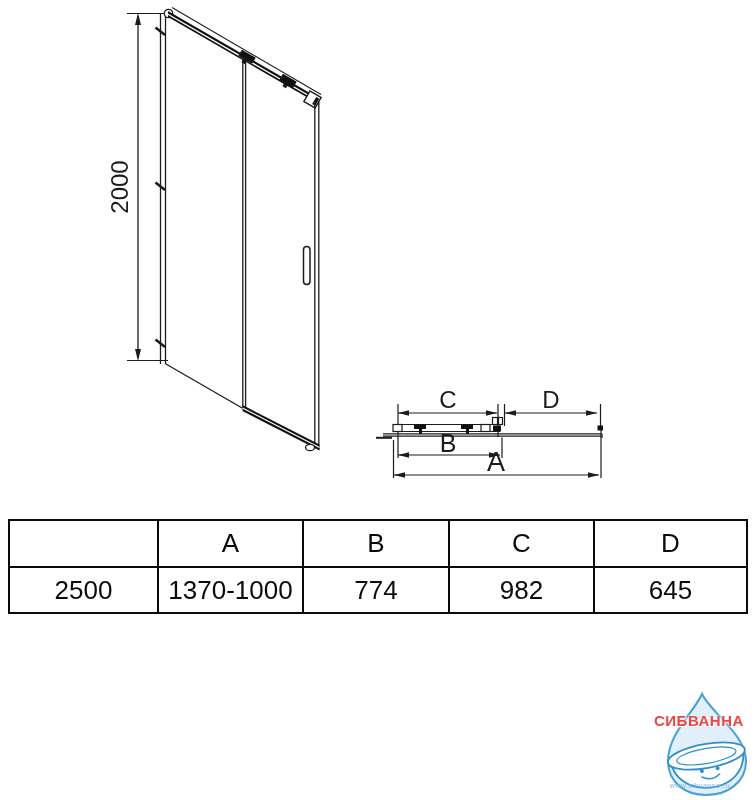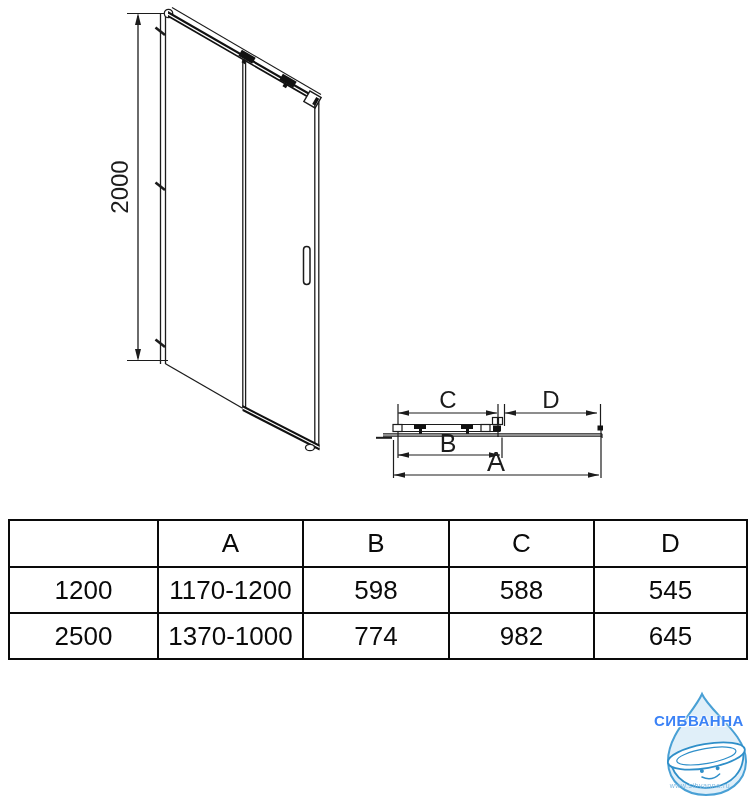--- a/index.html
+++ b/index.html
@@ -49,21 +49,21 @@
     pointer-events: none;
   }
   .watermark-brand {
     position: absolute;
     left: 14px;
     top: 26px;
     width: 100px;
     font-size: 15px;
     font-weight: bold;
     letter-spacing: 0.5px;
-    color: #3b82f6;
+    color: #ef4444;
     text-shadow: 0 0 2px #ffffff, 0 0 3px #ffffff, 1px 1px 0 #ffffff;
     white-space: nowrap;
   }
   .watermark-url {
     position: absolute;
     left: 18px;
     top: 96px;
     width: 84px;
     font-size: 7px;
     text-align: center;
@@ -211,27 +211,20 @@
     </colgroup>
     <tbody>
       <tr class="head-row">
         <th></th>
         <th>A</th>
         <th>B</th>
         <th>C</th>
         <th>D</th>
       </tr>
       <tr class="data-row">
-        <td>1200</td>
-        <td>1170-1200</td>
-        <td>598</td>
-        <td>588</td>
-        <td>545</td>
-      </tr>
-      <tr class="data-row">
         <td>2500</td>
         <td>1370-1000</td>
         <td>774</td>
         <td>982</td>
         <td>645</td>
       </tr>
     </tbody>
   </table>
 
   <div class="watermark">

